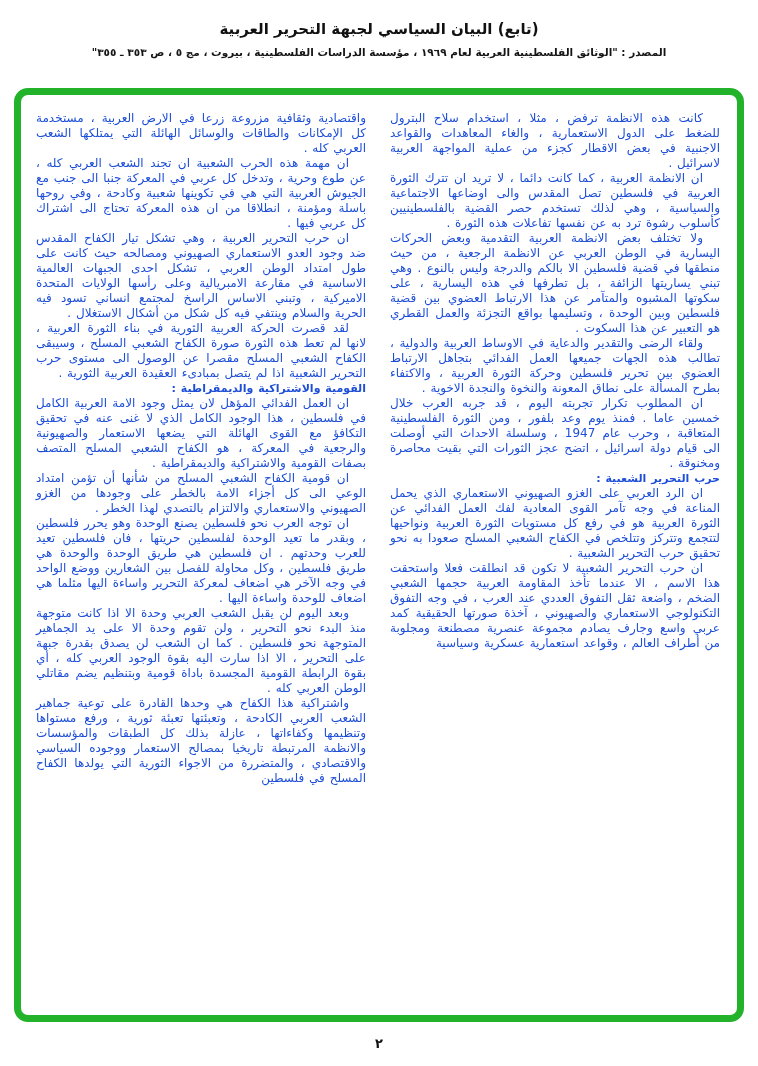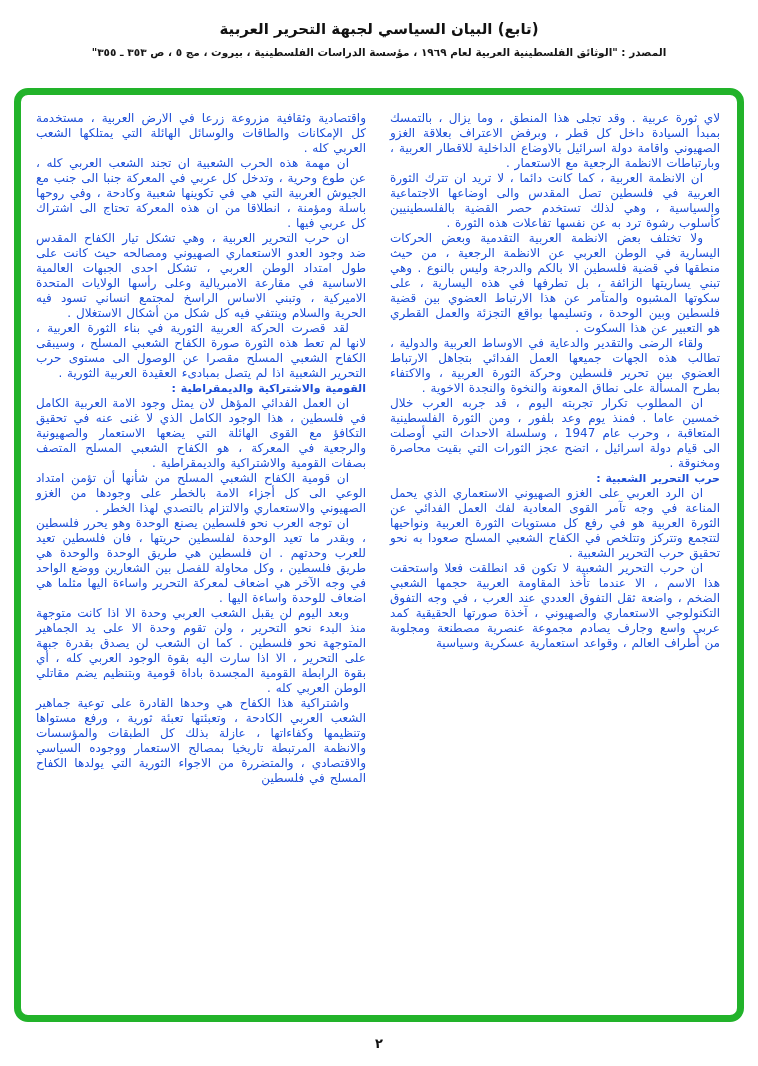--- a/index.html
+++ b/index.html
@@ -91,21 +91,21 @@
 <div class="page">
 
   <div class="header">
     <div class="doc-title">(تابع) البيان السياسي لجبهة التحرير العربية</div>
     <div class="doc-source">المصدر : "الوثائق الفلسطينية العربية لعام ١٩٦٩ ، مؤسسة الدراسات الفلسطينية ، بيروت ، مج ٥ ، ص ٣٥٣ ـ ٣٥٥"</div>
   </div>
 
   <div class="doc-frame" style="border-color: rgb(34, 179, 42);">
     <div class="columns">
       <div class="col">
-          <p class="">لاي ثورة عربية . وقد تجلى هذا المنطق ، وما يزال ، بالتمسك بمبدأ السيادة داخل كل قطر ، وبرفض الاعتراف بعلاقة الغزو الصهيوني واقامة دولة اسرائيل بالاوضاع الداخلية للاقطار العربية ، وبارتباطات الانظمة الرجعية مع الاستعمار .</p>
+          <p class="indent">كانت هذه الانظمة ترفض ، مثلا ، استخدام سلاح البترول للضغط على الدول الاستعمارية ، والغاء المعاهدات والقواعد الاجنبية في بعض الاقطار كجزء من عملية المواجهة العربية لاسرائيل .</p>
           <p class="indent">ان الانظمة العربية ، كما كانت دائما ، لا تريد ان تترك الثورة العربية في فلسطين تصل المقدس والى اوضاعها الاجتماعية والسياسية ، وهي لذلك تستخدم حصر القضية بالفلسطينيين كأسلوب رشوة ترد به عن نفسها تفاعلات هذه الثورة .</p>
           <p class="indent">ولا تختلف بعض الانظمة العربية التقدمية وبعض الحركات اليسارية في الوطن العربي عن الانظمة الرجعية ، من حيث منطقها في قضية فلسطين الا بالكم والدرجة وليس بالنوع . وهي تبني يساريتها الزائفة ، بل تطرفها في هذه اليسارية ، على سكوتها المشبوه والمتآمر عن هذا الارتباط العضوي بين قضية فلسطين وبين الوحدة ، وتسليمها بواقع التجزئة والعمل القطري هو التعبير عن هذا السكوت .</p>
           <p class="indent">ولقاء الرضى والتقدير والدعاية في الاوساط العربية والدولية ، تطالب هذه الجهات جميعها العمل الفدائي بتجاهل الارتباط العضوي بين تحرير فلسطين وحركة الثورة العربية ، والاكتفاء بطرح المسألة على نطاق المعونة والنخوة والنجدة الاخوية .</p>
           <p class="indent">ان المطلوب تكرار تجربته اليوم ، قد جربه العرب خلال خمسين عاما . فمنذ يوم وعد بلفور ، ومن الثورة الفلسطينية المتعاقبة ، وحرب عام 1947 ، وسلسلة الاحداث التي أوصلت الى قيام دولة اسرائيل ، اتضح عجز الثورات التي بقيت محاصرة ومخنوقة .</p>
           <p class="heading">حرب التحرير الشعبية :</p>
           <p class="indent">ان الرد العربي على الغزو الصهيوني الاستعماري الذي يحمل المناعة في وجه تآمر القوى المعادية لفك العمل الفدائي عن الثورة العربية هو في رفع كل مستويات الثورة العربية ونواحيها لتتجمع وتتركز وتتلخص في الكفاح الشعبي المسلح صعودا به نحو تحقيق حرب التحرير الشعبية .</p>
           <p class="indent">ان حرب التحرير الشعبية لا تكون قد انطلقت فعلا واستحقت هذا الاسم ، الا عندما تأخذ المقاومة العربية حجمها الشعبي الضخم ، واضعة ثقل التفوق العددي عند العرب ، في وجه التفوق التكنولوجي الاستعماري والصهيوني ، آخذة صورتها الحقيقية كمد عربي واسع وجارف يصادم مجموعة عنصرية مصطنعة ومجلوبة من أطراف العالم ، وقواعد استعمارية عسكرية وسياسية</p>
         </div>
       <div class="col">
           <p class="">واقتصادية وثقافية مزروعة زرعا في الارض العربية ، مستخدمة كل الإمكانات والطاقات والوسائل الهائلة التي يمتلكها الشعب العربي كله .</p>

